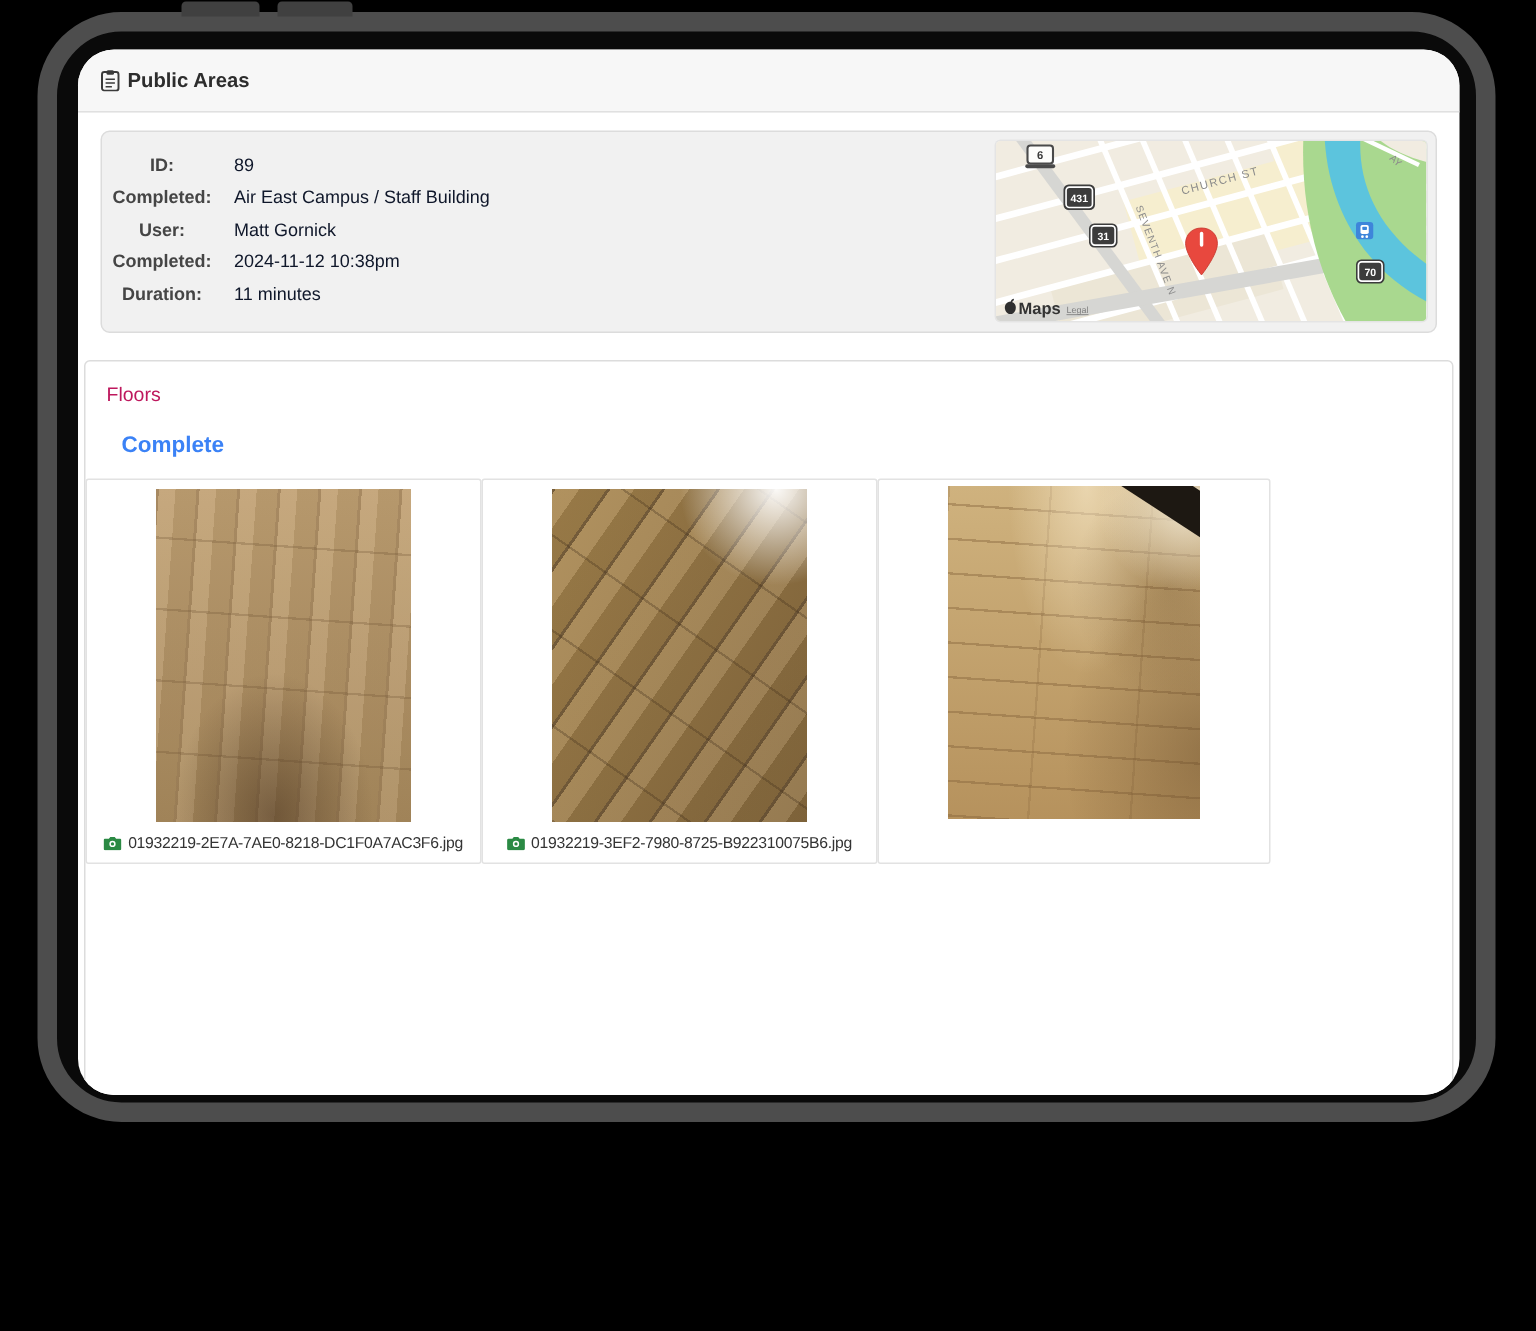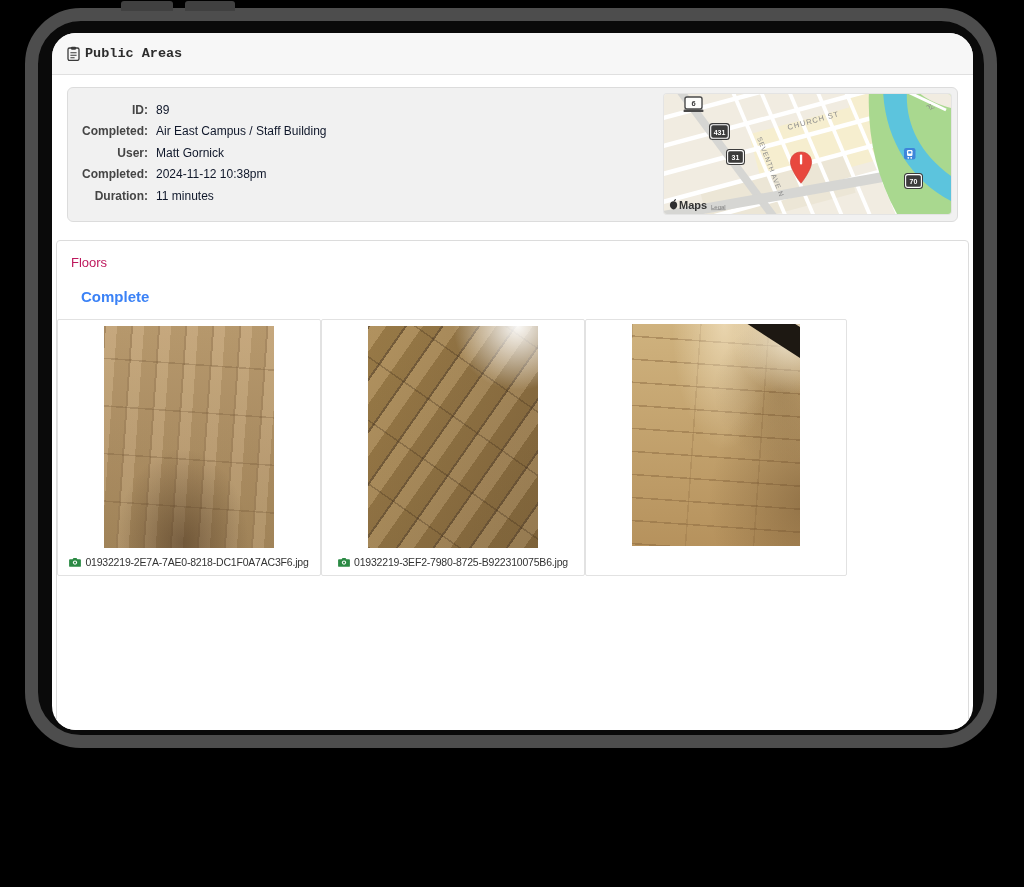--- a/index.html
+++ b/index.html
@@ -10,28 +10,28 @@
             background:#0a0a0a; border:13px solid #4d4d4d; border-radius:56px; }
   .device-btn { position:absolute; top:-20px; height:10px; background:#404040; border-radius:3px 3px 0 0; }
   .device-btn.b1 { left:83px;  width:52px; }
   .device-btn.b2 { left:147px; width:50px; }
 
   .screen { position:absolute; left:14px; top:12px; width:921px; height:697px;
             background:#ffffff; border-radius:24px; overflow:hidden; }
 
   
   .app-header { height:42px; background:#f7f7f7; border-bottom:1px solid #e0e0e0;
-                display:flex; align-items:center; padding-left:15px; gap:5px;font-family:Liberation Mono, monospace; }
+                display:flex; align-items:center; padding-left:15px; gap:5px; }
   .app-header .title { font-size:13.5px; font-weight:700; color:#2d2d2d; }
 
   
   .panel { position:relative; margin:12px 15px 0 15px; height:135px; background:#f1f1f1;
            border:1px solid #dcdcdc; border-radius:6px; padding-top:11px; }
   .detail-row { display:flex; height:21.5px; align-items:center; font-size:12px; }
-  .detail-row .lbl { width:80px; text-align:right; font-weight:700; color:#454545; }
+  .detail-row .lbl { width:80px; text-align:center; font-weight:700; color:#454545; }
   .detail-row .val { margin-left:8px; color:#0f172a; }
 
   
   .map { position:absolute; top:6px; right:6px; width:287px; height:120px;
          border-radius:3px; overflow:hidden; box-shadow:0 0 0 1px rgba(0,0,0,0.05); }
 
   
   .floors-card { margin:18px 4px 0 4px; background:#fff; border:1px solid #dcdcdc;
                  border-radius:4px; height:600px; }
   .floors-label { padding:14px 0 0 14px; font-size:13px; color:#be185d; }

